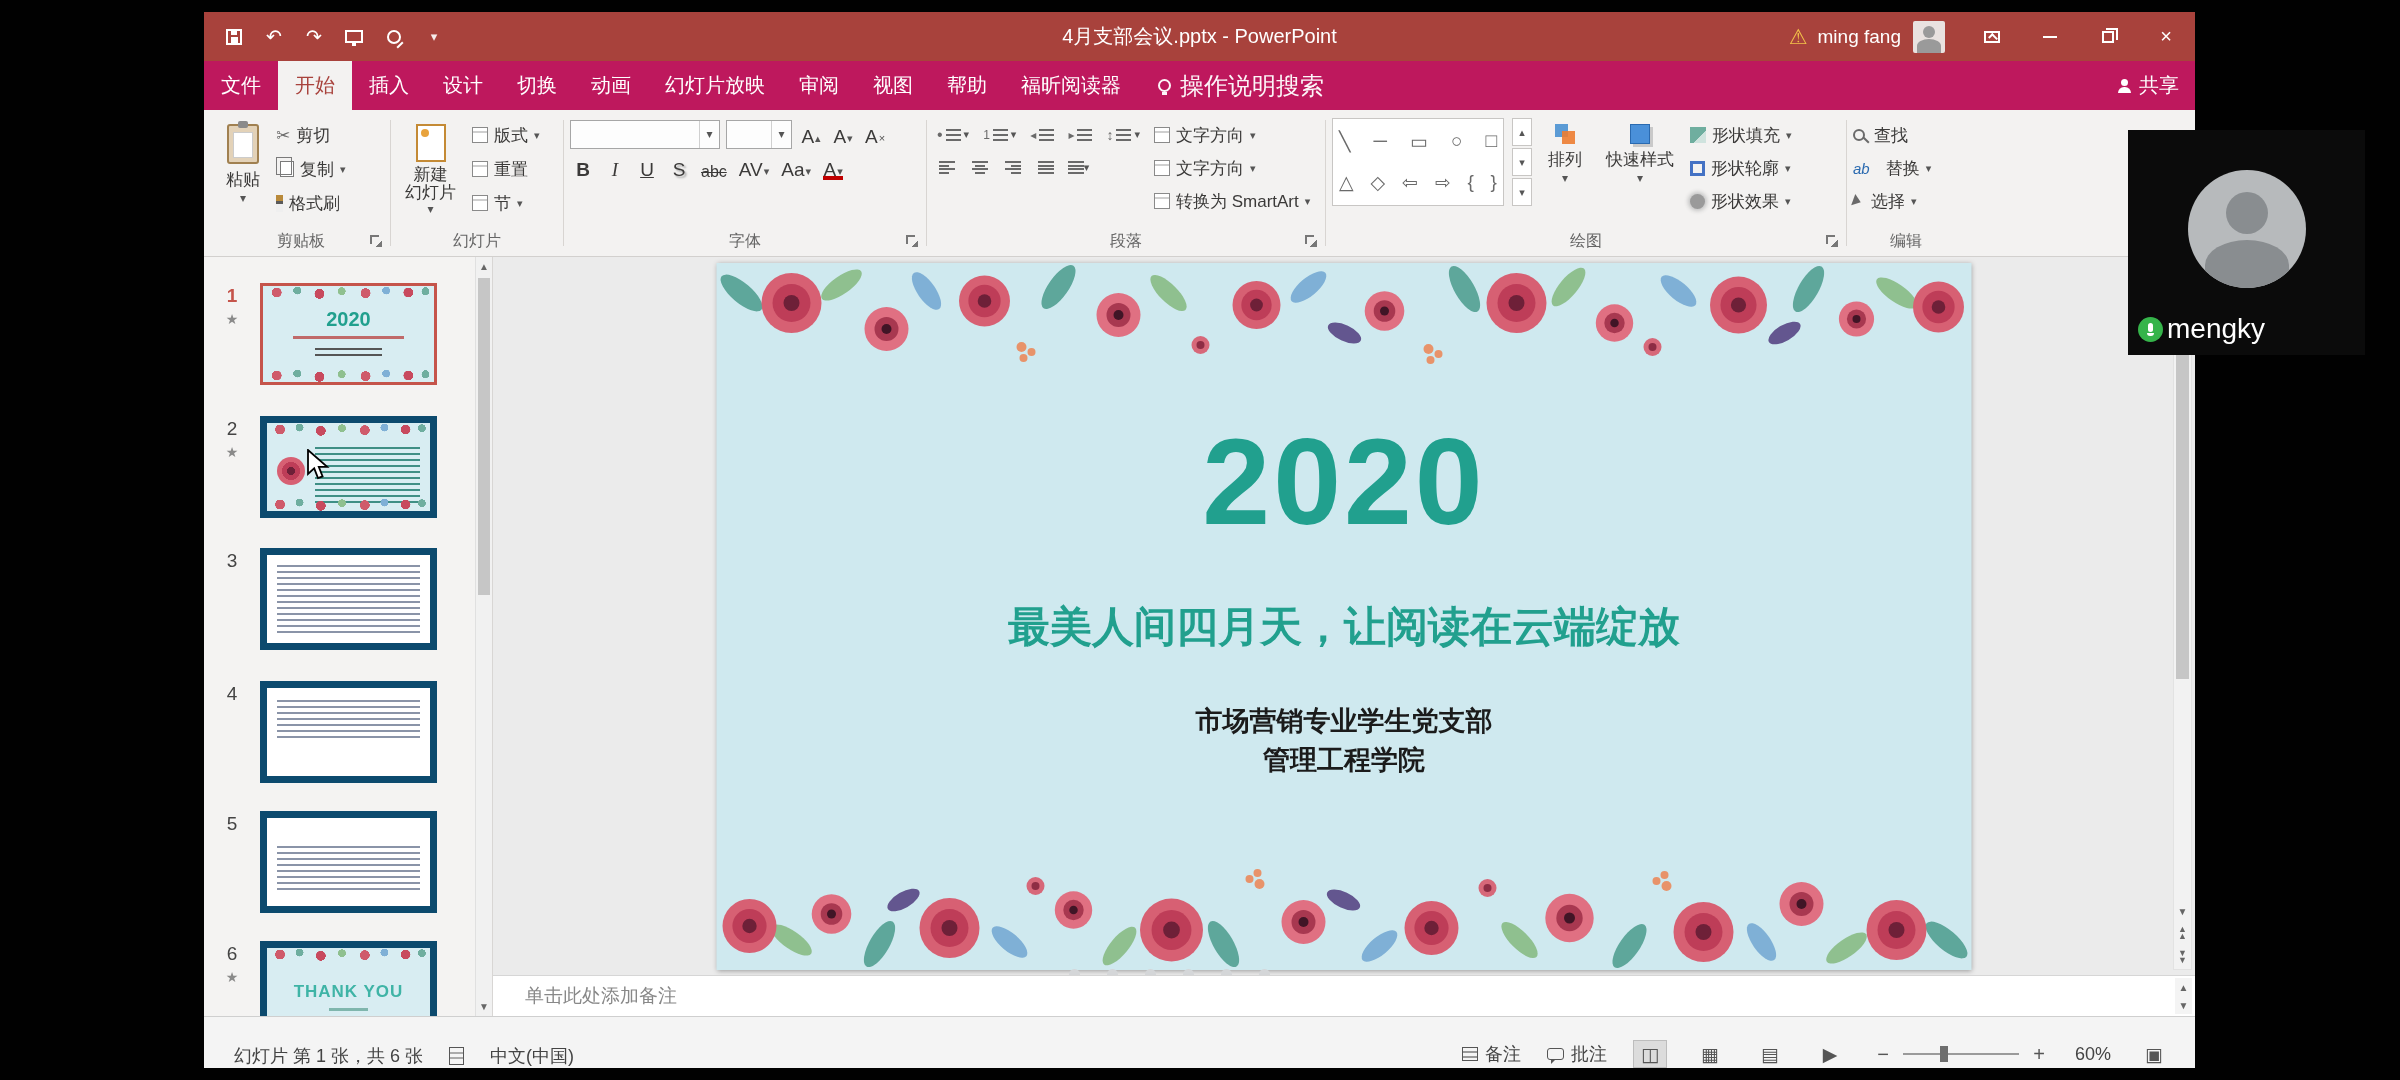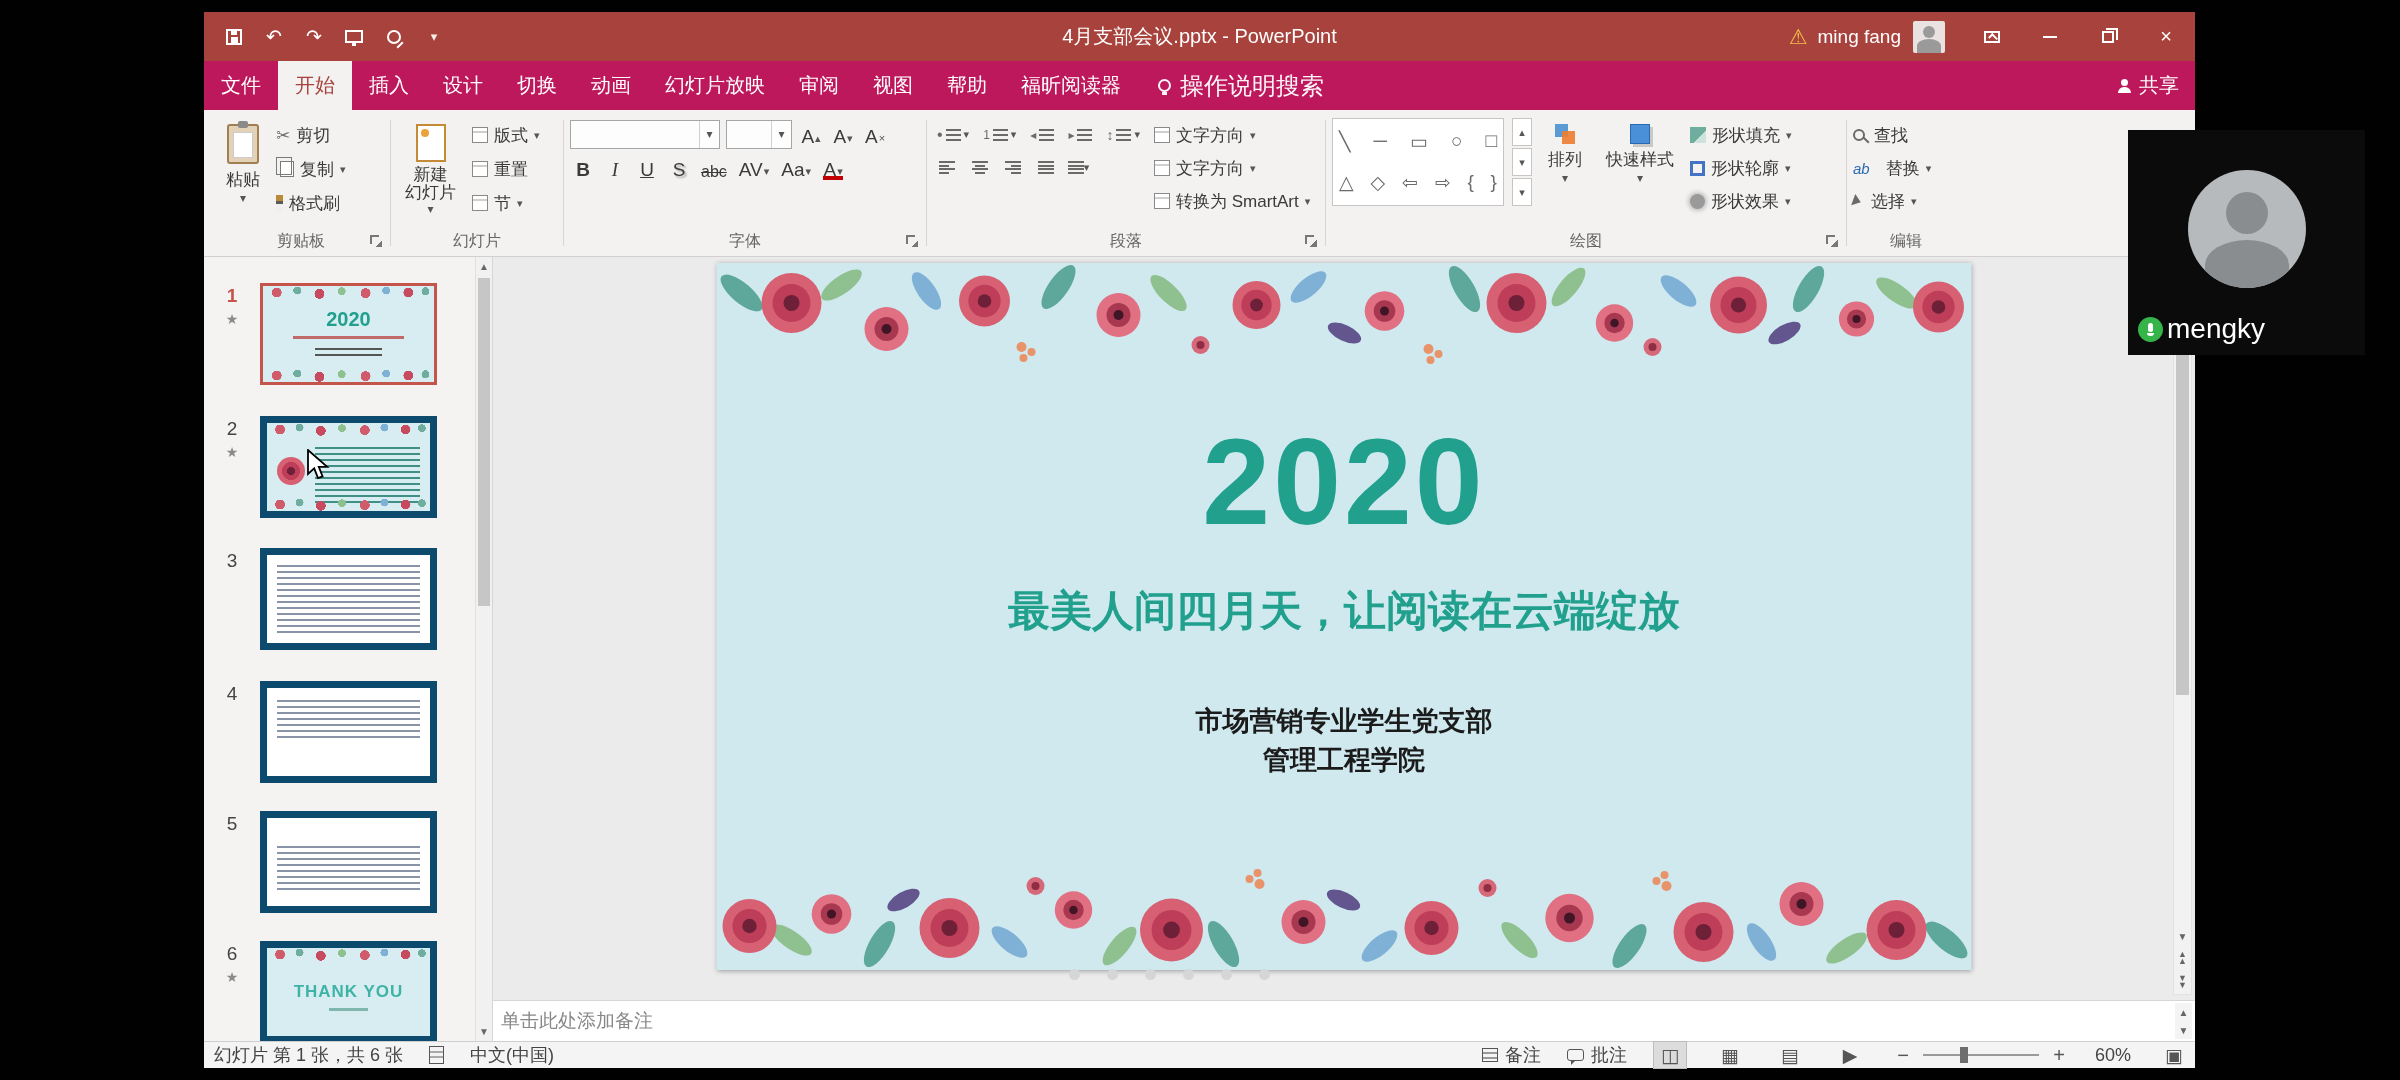--- a/index.html
+++ b/index.html
@@ -145,37 +145,37 @@
   .psb .thumb{position:absolute;left:2px;right:2px;top:2px;height:44%;background:#c6c6c6}
 
   .rightcol{flex:1;display:flex;flex-direction:column;min-width:0}
   .editor{flex:1;background:#ebebeb;position:relative;overflow:hidden}
 
   .slide{position:absolute;left:50%;transform:translateX(-50%);top:6px;width:1255px;height:707px;background:#CFE9EF;box-shadow:0 1px 5px rgba(0,0,0,.35)}
   .floral{position:absolute;left:0;width:100%;height:135px}
   .floral.top{top:0}
   .floral.bot{bottom:0;transform:scale(-1,-1)}
   .s-year{position:absolute;top:158px;width:100%;text-align:center;font-size:122px;font-weight:800;color:#21A08E;letter-spacing:3px;line-height:1}
-  .s-sub{position:absolute;top:320px;width:100%;text-align:center;font-size:42px;font-weight:600;color:#21A08E}
+  .s-sub{position:absolute;top:336px;width:100%;text-align:center;font-size:42px;font-weight:600;color:#21A08E}
   .s-org1{position:absolute;top:440px;width:100%;text-align:center;font-size:27px;font-weight:700;color:#1b1b1b}
   .s-org2{position:absolute;top:479px;width:100%;text-align:center;font-size:27px;font-weight:700;color:#1b1b1b}
   .dots{position:absolute;top:712px;left:576px;display:flex;gap:27px}
   .dots i{width:11px;height:11px;border-radius:50%;background:#d4d6d8}
 
   .vsb{position:absolute;top:5px;bottom:5px;right:3px;width:19px;background:#f2f2f2;border:1px solid #e2e2e2;display:flex;flex-direction:column;align-items:stretch}
   .vsb .track{flex:1;position:relative}
   .vsb .thumb{position:absolute;left:2px;right:2px;top:0;height:64%;background:#c6c6c6}
   .dbl{line-height:7px;display:flex;flex-direction:column;align-items:center;font-size:9px;color:#666;height:24px;justify-content:center}
 
   .notes{height:41px;background:#fff;border-top:1px solid #d6d6d6;position:relative;display:flex;align-items:center;flex:0 0 auto}
-  .notes-text{margin-left:8px;font-size:19px;color:#888}
+  .notes-text{margin-left:32px;font-size:19px;color:#888}
   .nsb{position:absolute;right:3px;top:2px;bottom:2px;width:17px;display:flex;flex-direction:column;justify-content:space-between;background:#f4f4f4}
 
   
-  .status{height:27px;background:#f4f4f4;border-top:1px solid #cfcfcf;display:flex;align-items:center;font-size:18px;color:#444;flex:0 0 auto;padding:0 4px}
+  .status{height:52px;background:#f4f4f4;border-top:1px solid #cfcfcf;display:flex;align-items:flex-end;font-size:18px;color:#444;flex:0 0 auto;padding:0 24px}
   .st-left{display:flex;align-items:center;gap:26px;padding-left:6px}
   .ic-spell{width:15px;height:18px;border:1.5px solid #555;background:linear-gradient(transparent 0 4px,#aaa 4px 6px,transparent 6px 9px,#aaa 9px 11px,transparent 11px)}
   .st-right{margin-left:auto;display:flex;align-items:center;gap:26px}
   .ic-noteslines{width:16px;height:14px;border:1.5px solid #555;background:repeating-linear-gradient(to bottom,transparent 0 3px,#999 3px 5px)}
   .ic-bubble{width:17px;height:12px;border:1.5px solid #555;border-radius:3px;position:relative}
   .ic-bubble::after{content:"";position:absolute;left:3px;bottom:-5px;width:0;height:0;border-top:5px solid #555;border-right:5px solid transparent}
   .stbtn{display:flex;align-items:center;gap:7px}
   .vbtn{width:34px;height:28px;display:flex;align-items:center;justify-content:center;font-size:19px;color:#555}
   .vbtn.active{background:#dcdcdc;border:1px solid #bdbdbd}
   .zoomwrap{display:flex;align-items:center;gap:10px}

